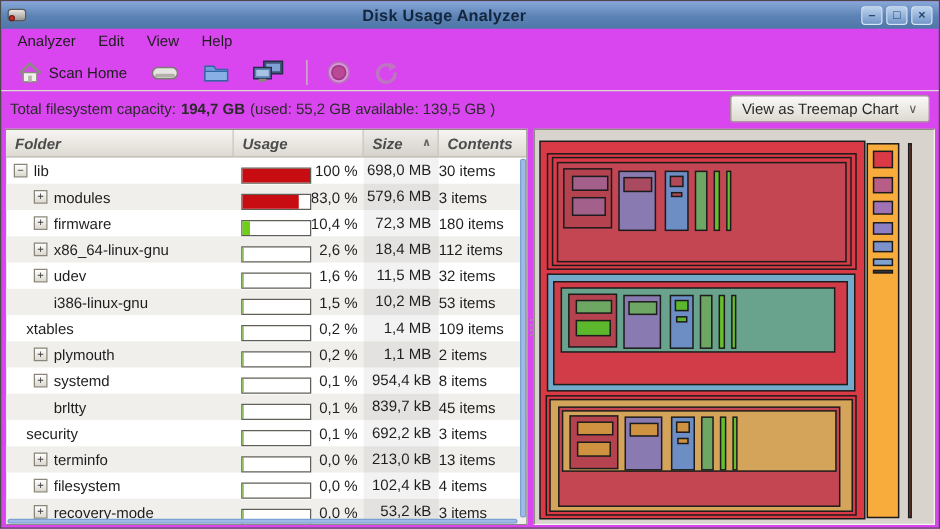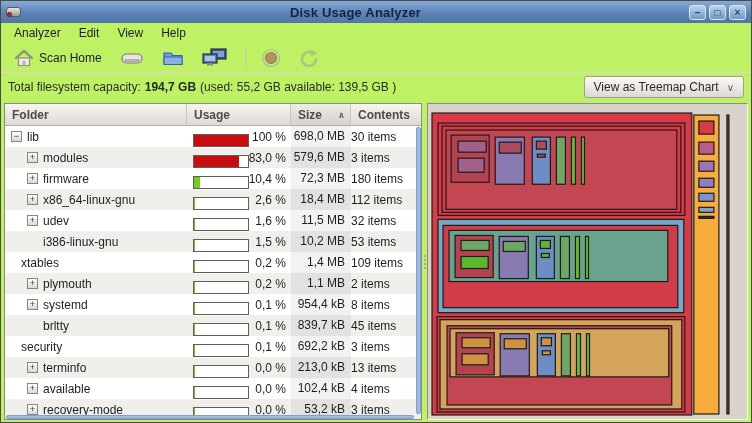--- a/index.html
+++ b/index.html
@@ -1,17 +1,17 @@
 <!DOCTYPE html>
 <html><head>
 <meta charset="utf-8">
 <style>
   * { margin:0; padding:0; box-sizing:border-box; }
   html,body { width:752px; height:423px; font-family:"Liberation Sans","DejaVu Sans",sans-serif; background:#bfbcb5; }
-  .window { width:752px; height:423px; border:1px solid #4a4a4a; display:flex; flex-direction:column; background:#bef264; }
+  .window { width:752px; height:423px; border:1px solid #4a4a4a; display:flex; flex-direction:column; background:#d946ef; }
 
   
   .titlebar { height:22px; flex:0 0 22px; background:linear-gradient(#87a9d8,#5c83b5 55%,#4f76a7); display:flex; align-items:center; padding:0 5px; }
   .appicon { width:15px; height:12px; position:relative; margin-right:4px; }
   .appicon .disk { position:absolute; inset:1px 0 1px 0; background:linear-gradient(#e8e6e2,#9b9892); border:1px solid #5a5a5a; border-radius:3px; }
   .appicon .dot { position:absolute; left:1px; bottom:1px; width:5px; height:5px; border-radius:50%; background:#c03028; border:1px solid #701a14; }
   .wtitle { flex:1; text-align:center; font-size:13px; font-weight:bold; color:#13263e; letter-spacing:.2px; }
   .winbtn { width:17px; height:15px; margin-left:3px; border:1px solid #d9e6f5; border-radius:3px; background:linear-gradient(#bcd2ee,#7197c8); color:#27466c; font-size:10px; font-weight:bold; line-height:13px; text-align:center; cursor:default; }
 
   
@@ -34,21 +34,21 @@
   
   .content { flex:1; display:flex; padding:2px 3px; overflow:hidden; }
   .treepanel { width:418px; flex:0 0 418px; background:#fff; border:1px solid #8e8a82; position:relative; overflow:hidden; }
   .splitter { width:5px; flex:0 0 5px; display:flex; flex-direction:column; justify-content:center; align-items:center; gap:2px; }
   .splitter i { width:2px; height:2px; border-radius:50%; background:#9a968d; }
   .chartpanel { flex:1; background:#d8d4cd; border:1px solid #8e8a82; border-bottom-color:#f5f4f1; border-right-color:#f5f4f1; position:relative; }
   .chartpanel svg { position:absolute; inset:2px; width:calc(100% - 4px); height:calc(100% - 4px); }
 
   
   .thead { height:22px; display:flex; background:linear-gradient(#f7f5f2,#dedad3); border-bottom:1px solid #b5b1a9; font-size:12px; font-weight:bold; color:#4c4c4c; }
-  .th { display:flex; align-items:center; padding:0 7px; border-right:1px solid #c9c5bd; }
+  .th { display:flex; align-items:center; padding:0 7px; border-right:1px solid #c9c5bd;font-style:italic; }
   .th-folder { width:182px; }
   .th-usage  { width:104px; }
   .th-size   { width:60px; background:rgba(0,0,0,.035); padding-right:5px; }
   .th-size .arr { margin-left:auto; font-size:9px; color:#6e6a62; }
   .th-contents { flex:1; border-right:none; }
   .rows { font-size:12px; color:#1e1e1e; }
   .row { height:21px; display:flex; align-items:center; }
   .row:nth-child(even) { background:#f0efec; }
   .c-folder { width:182px; display:flex; align-items:center; overflow:hidden; white-space:nowrap; }
   .exp { width:11px; height:11px; flex:0 0 11px; border:1px solid #8a8679; background:linear-gradient(#ffffff,#dcd8d0); font-size:9px; line-height:9px; text-align:center; color:#3e3e3e; margin-right:5px; }
@@ -282,21 +282,21 @@
             </div>
             <div class="c-usage"><span class="bar">
                 <i style="width: 1px; background: rgb(111, 206, 24);"></i>
               </span><span>0,0 %</span></div>
             <div class="c-size">213,0 kB</div>
             <div class="c-contents">13 items</div>
           </div>
           <div class="row">
             <div class="c-folder" style="padding-left: 22px;">
               <span class="exp">+</span>
-              <span>available</span>
+              <span>filesystem</span>
             </div>
             <div class="c-usage"><span class="bar">
                 <i style="width: 1px; background: rgb(111, 206, 24);"></i>
               </span><span>0,0 %</span></div>
             <div class="c-size">102,4 kB</div>
             <div class="c-contents">4 items</div>
           </div>
           <div class="row">
             <div class="c-folder" style="padding-left: 22px;">
               <span class="exp">+</span>

